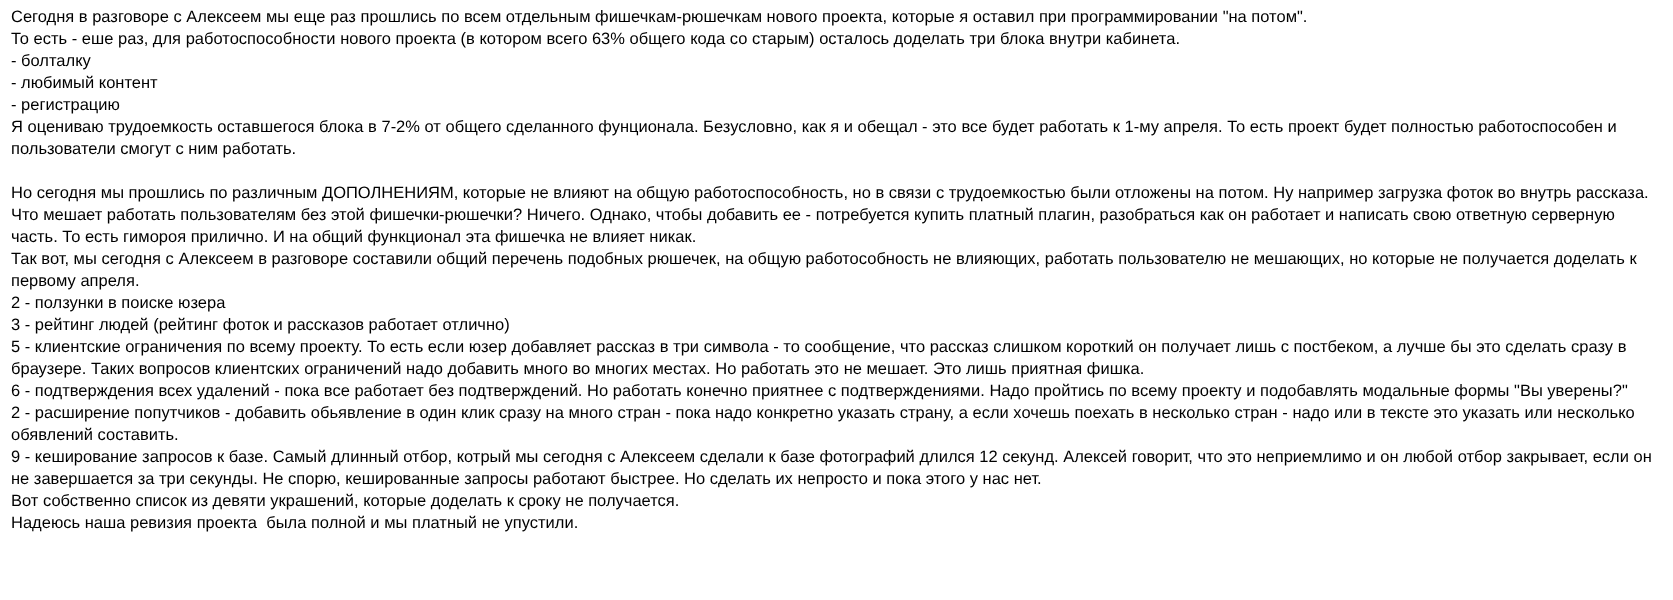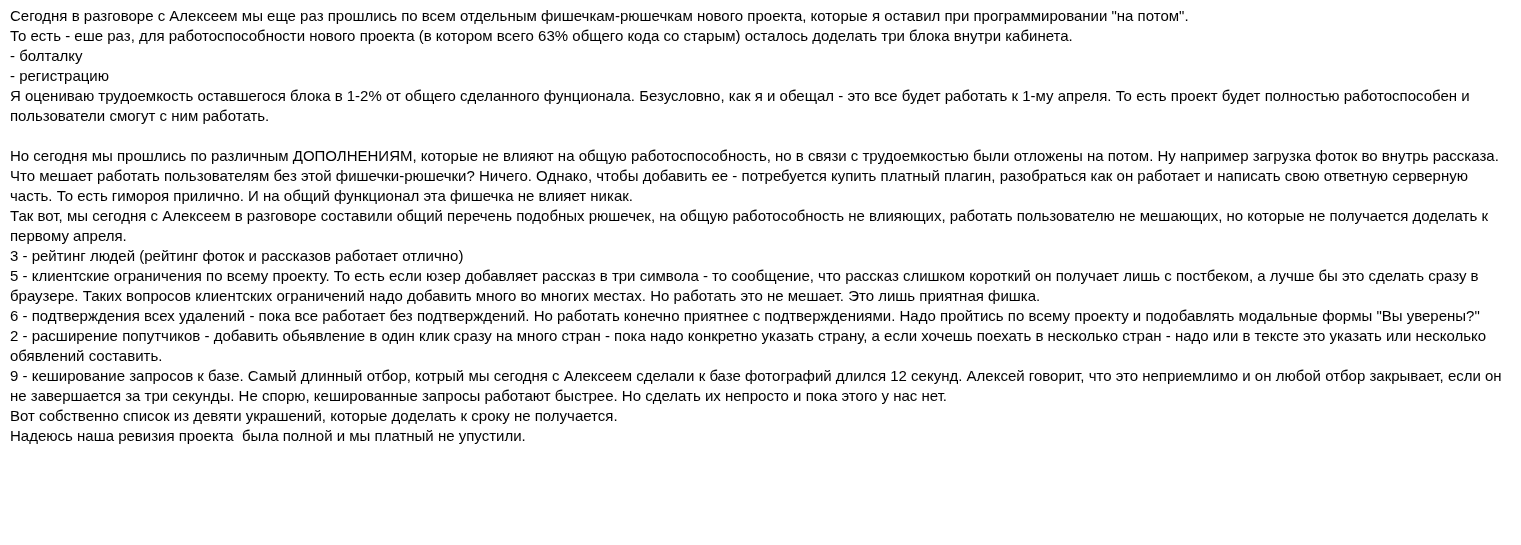--- a/index.html
+++ b/index.html
@@ -26,25 +26,27 @@
     min-height: 20px;
   }
 </style>
 </head>
 <body>
 
 <div class="document">
     <div class="paragraph">Сегодня в разговоре с Алексеем мы еще раз прошлись по всем отдельным фишечкам-рюшечкам нового проекта, которые я оставил при программировании "на потом".</div>
     <div class="paragraph">То есть - еше раз, для работоспособности нового проекта (в котором всего 63% общего кода со старым) осталось доделать три блока внутри кабинета.</div>
     <div class="paragraph">- болталку</div>
+    <div class="paragraph">- любимый контент</div>
     <div class="paragraph">- регистрацию</div>
-    <div class="paragraph">Я оцениваю трудоемкость оставшегося блока в 1-2% от общего сделанного фунционала. Безусловно, как я и обещал - это все будет работать к 1-му апреля. То есть проект будет полностью работоспособен и пользователи смогут с ним работать.</div>
+    <div class="paragraph">Я оцениваю трудоемкость оставшегося блока в 7-2% от общего сделанного фунционала. Безусловно, как я и обещал - это все будет работать к 1-му апреля. То есть проект будет полностью работоспособен и пользователи смогут с ним работать.</div>
     <div class="paragraph blank-line">&nbsp;</div>
     <div class="paragraph">Но сегодня мы прошлись по различным ДОПОЛНЕНИЯМ, которые не влияют на общую работоспособность, но в связи с трудоемкостью были отложены на потом. Ну например загрузка фоток во внутрь рассказа. Что мешает работать пользователям без этой фишечки-рюшечки? Ничего. Однако, чтобы добавить ее - потребуется купить платный плагин, разобраться как он работает и написать свою ответную серверную часть. То есть гимороя прилично. И на общий функционал эта фишечка не влияет никак.</div>
     <div class="paragraph">Так вот, мы сегодня с Алексеем в разговоре составили общий перечень подобных рюшечек, на общую работособность не влияющих, работать пользователю не мешающих, но которые не получается доделать к первому апреля.</div>
+    <div class="paragraph">2 - ползунки в поиске юзера</div>
     <div class="paragraph">3 - рейтинг людей (рейтинг фоток и рассказов работает отлично)</div>
     <div class="paragraph">5 - клиентские ограничения по всему проекту. То есть если юзер добавляет рассказ в три символа - то сообщение, что рассказ слишком короткий он получает лишь с постбеком, а лучше бы это сделать сразу в браузере. Таких вопросов клиентских ограничений надо добавить много во многих местах. Но работать это не мешает. Это лишь приятная фишка.</div>
     <div class="paragraph">6 - подтверждения всех удалений - пока все работает без подтверждений. Но работать конечно приятнее с подтверждениями. Надо пройтись по всему проекту и подобавлять модальные формы "Вы уверены?"</div>
     <div class="paragraph">2 - расширение попутчиков - добавить обьявление в один клик сразу на много стран - пока надо конкретно указать страну, а если хочешь поехать в несколько стран - надо или в тексте это указать или несколько обявлений составить.</div>
     <div class="paragraph">9 - кеширование запросов к базе. Самый длинный отбор, котрый мы сегодня с Алексеем сделали к базе фотографий длился 12 секунд. Алексей говорит, что это неприемлимо и он любой отбор закрывает, если он не завершается за три секунды. Не спорю, кешированные запросы работают быстрее. Но сделать их непросто и пока этого у нас нет.</div>
     <div class="paragraph">Вот собственно список из девяти украшений, которые доделать к сроку не получается.</div>
     <div class="paragraph">Надеюсь наша ревизия проекта  была полной и мы платный не упустили.</div>
   </div>
 
 </body></html>

